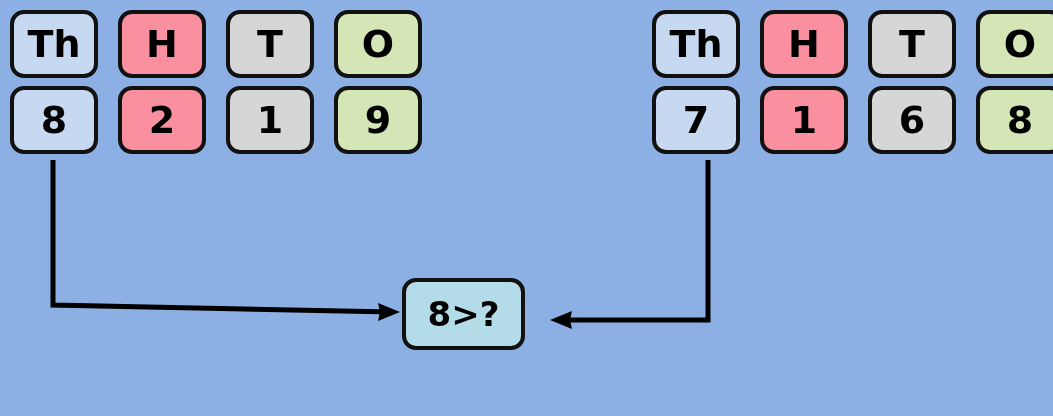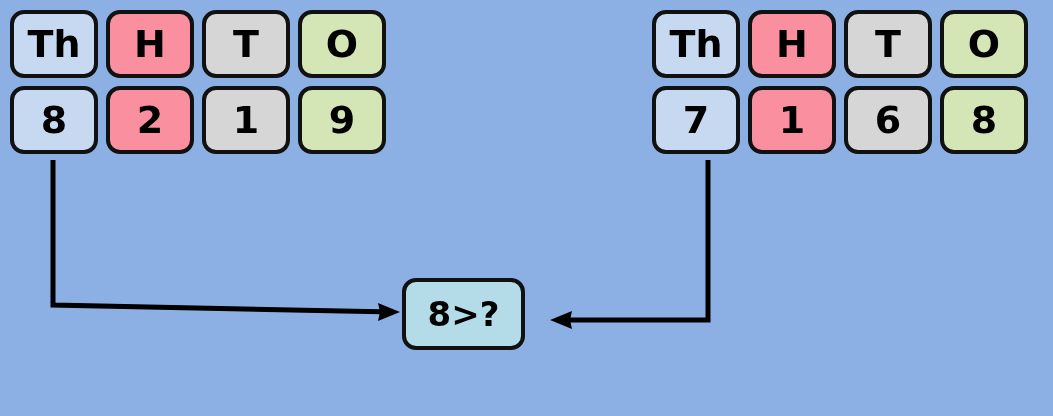--- a/index.html
+++ b/index.html
@@ -19,21 +19,21 @@
   .card-group {
     position: absolute;
     top: 10px;
     display: flex;
     flex-direction: column;
     gap: 8px;
   }
   .card-row {
     display: flex;
     flex-direction: row;
-    gap: 8px;
+    gap: 20px;
   }
   .card {
     width: 88px;
     height: 68px;
     box-sizing: border-box;
     border: 4px solid #111111;
     border-radius: 14px;
     display: flex;
     align-items: center;
     justify-content: center;

